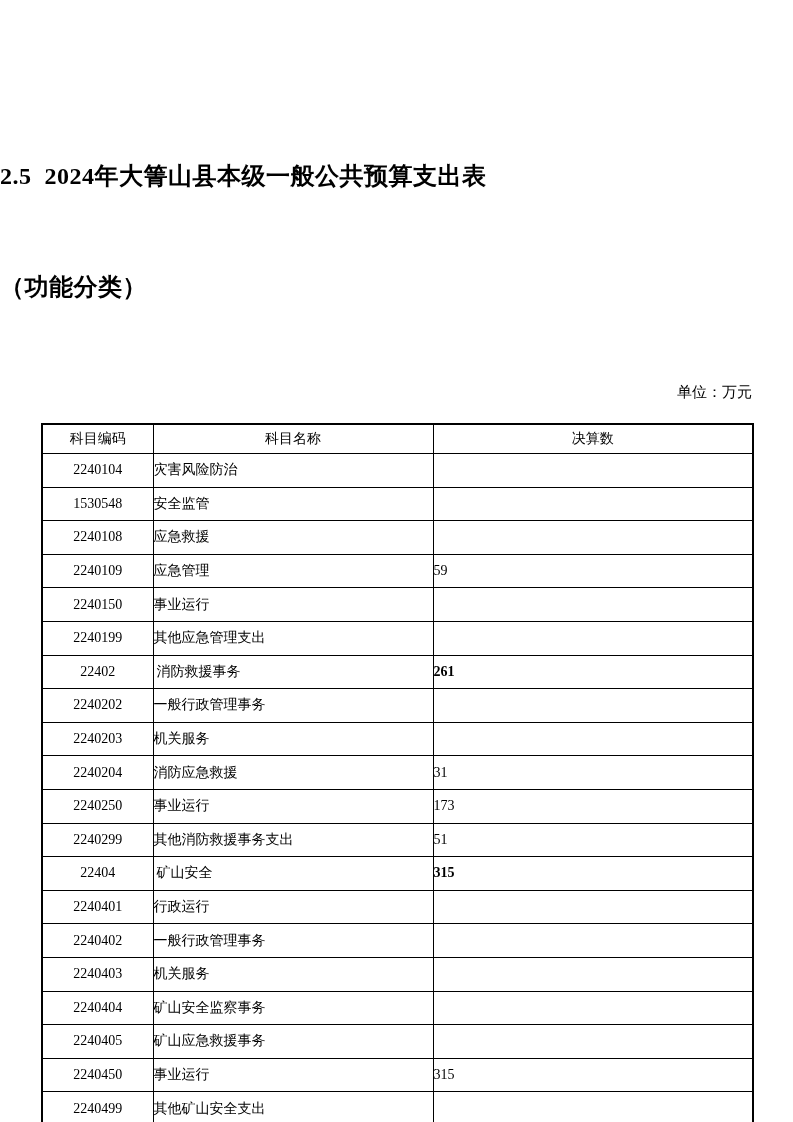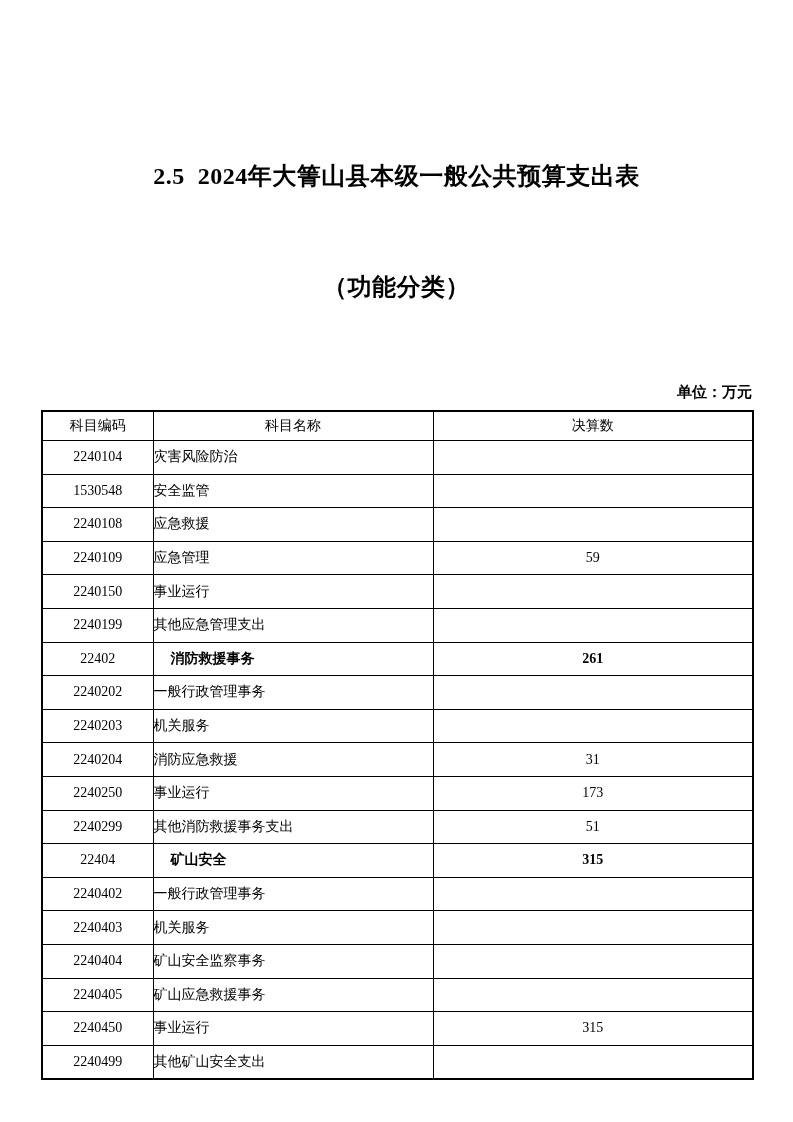--- a/index.html
+++ b/index.html
@@ -15,41 +15,39 @@
     overflow: hidden;
   }
   .page {
     position: relative;
     width: 793px;
     height: 1122px;
     background: #ffffff;
   }
   .doc-title {
     margin: 84px 0 0 0;
-    text-align: center;
     font-size: 24px;
     font-weight: 700;
     line-height: 37px;
     white-space: pre-wrap;
     letter-spacing: 0.5px;
   }
   .doc-title .title-line {
     display: block;
   }
   .content {
     width: 711px;
     margin: 0 41px;
   }
   .unit-label {
     margin-top: 2px;
-    margin-bottom: 8px;
+    margin-bottom: 21px;
     text-align: right;
     font-size: 15px;
     line-height: 20px;
-    font-weight: bold;
   }
   table.budget-table {
     width: 711px;
     border-collapse: collapse;
     table-layout: fixed;
     border: 2px solid #000000;
   }
   .budget-table col.col-code  { width: 111px; }
   .budget-table col.col-name  { width: 280px; }
   .budget-table col.col-value { width: 320px; }
@@ -72,26 +70,26 @@
     vertical-align: middle;
   }
   .cell-code {
     text-align: center;
   }
   .cell-name {
     text-align: left;
     padding-left: 17px;
   }
   .cell-value {
-    text-align: center;
+    text-align: left;
     padding-right: 5px;
   }
   tr.section-row .cell-name {
-    padding-left: 17px;
-    font-weight: 700;
+    padding-left: 3px;
+    font-weight: 400;
   }
   tr.section-row .cell-value {
     font-weight: 700;
     margin-top: 24px;
   }
 </style>
 </head>
 <body>
 
 <div class="page">
@@ -178,20 +176,25 @@
             <td class="cell-code">2240299</td>
             <td class="cell-name">其他消防救援事务支出</td>
             <td class="cell-value">51</td>
           </tr>
           <tr class="section-row">
             <td class="cell-code">22404</td>
             <td class="cell-name">矿山安全</td>
             <td class="cell-value">315</td>
           </tr>
           <tr>
+            <td class="cell-code">2240401</td>
+            <td class="cell-name">行政运行</td>
+            <td class="cell-value"></td>
+          </tr>
+          <tr>
             <td class="cell-code">2240402</td>
             <td class="cell-name">一般行政管理事务</td>
             <td class="cell-value"></td>
           </tr>
           <tr>
             <td class="cell-code">2240403</td>
             <td class="cell-name">机关服务</td>
             <td class="cell-value"></td>
           </tr>
           <tr>

